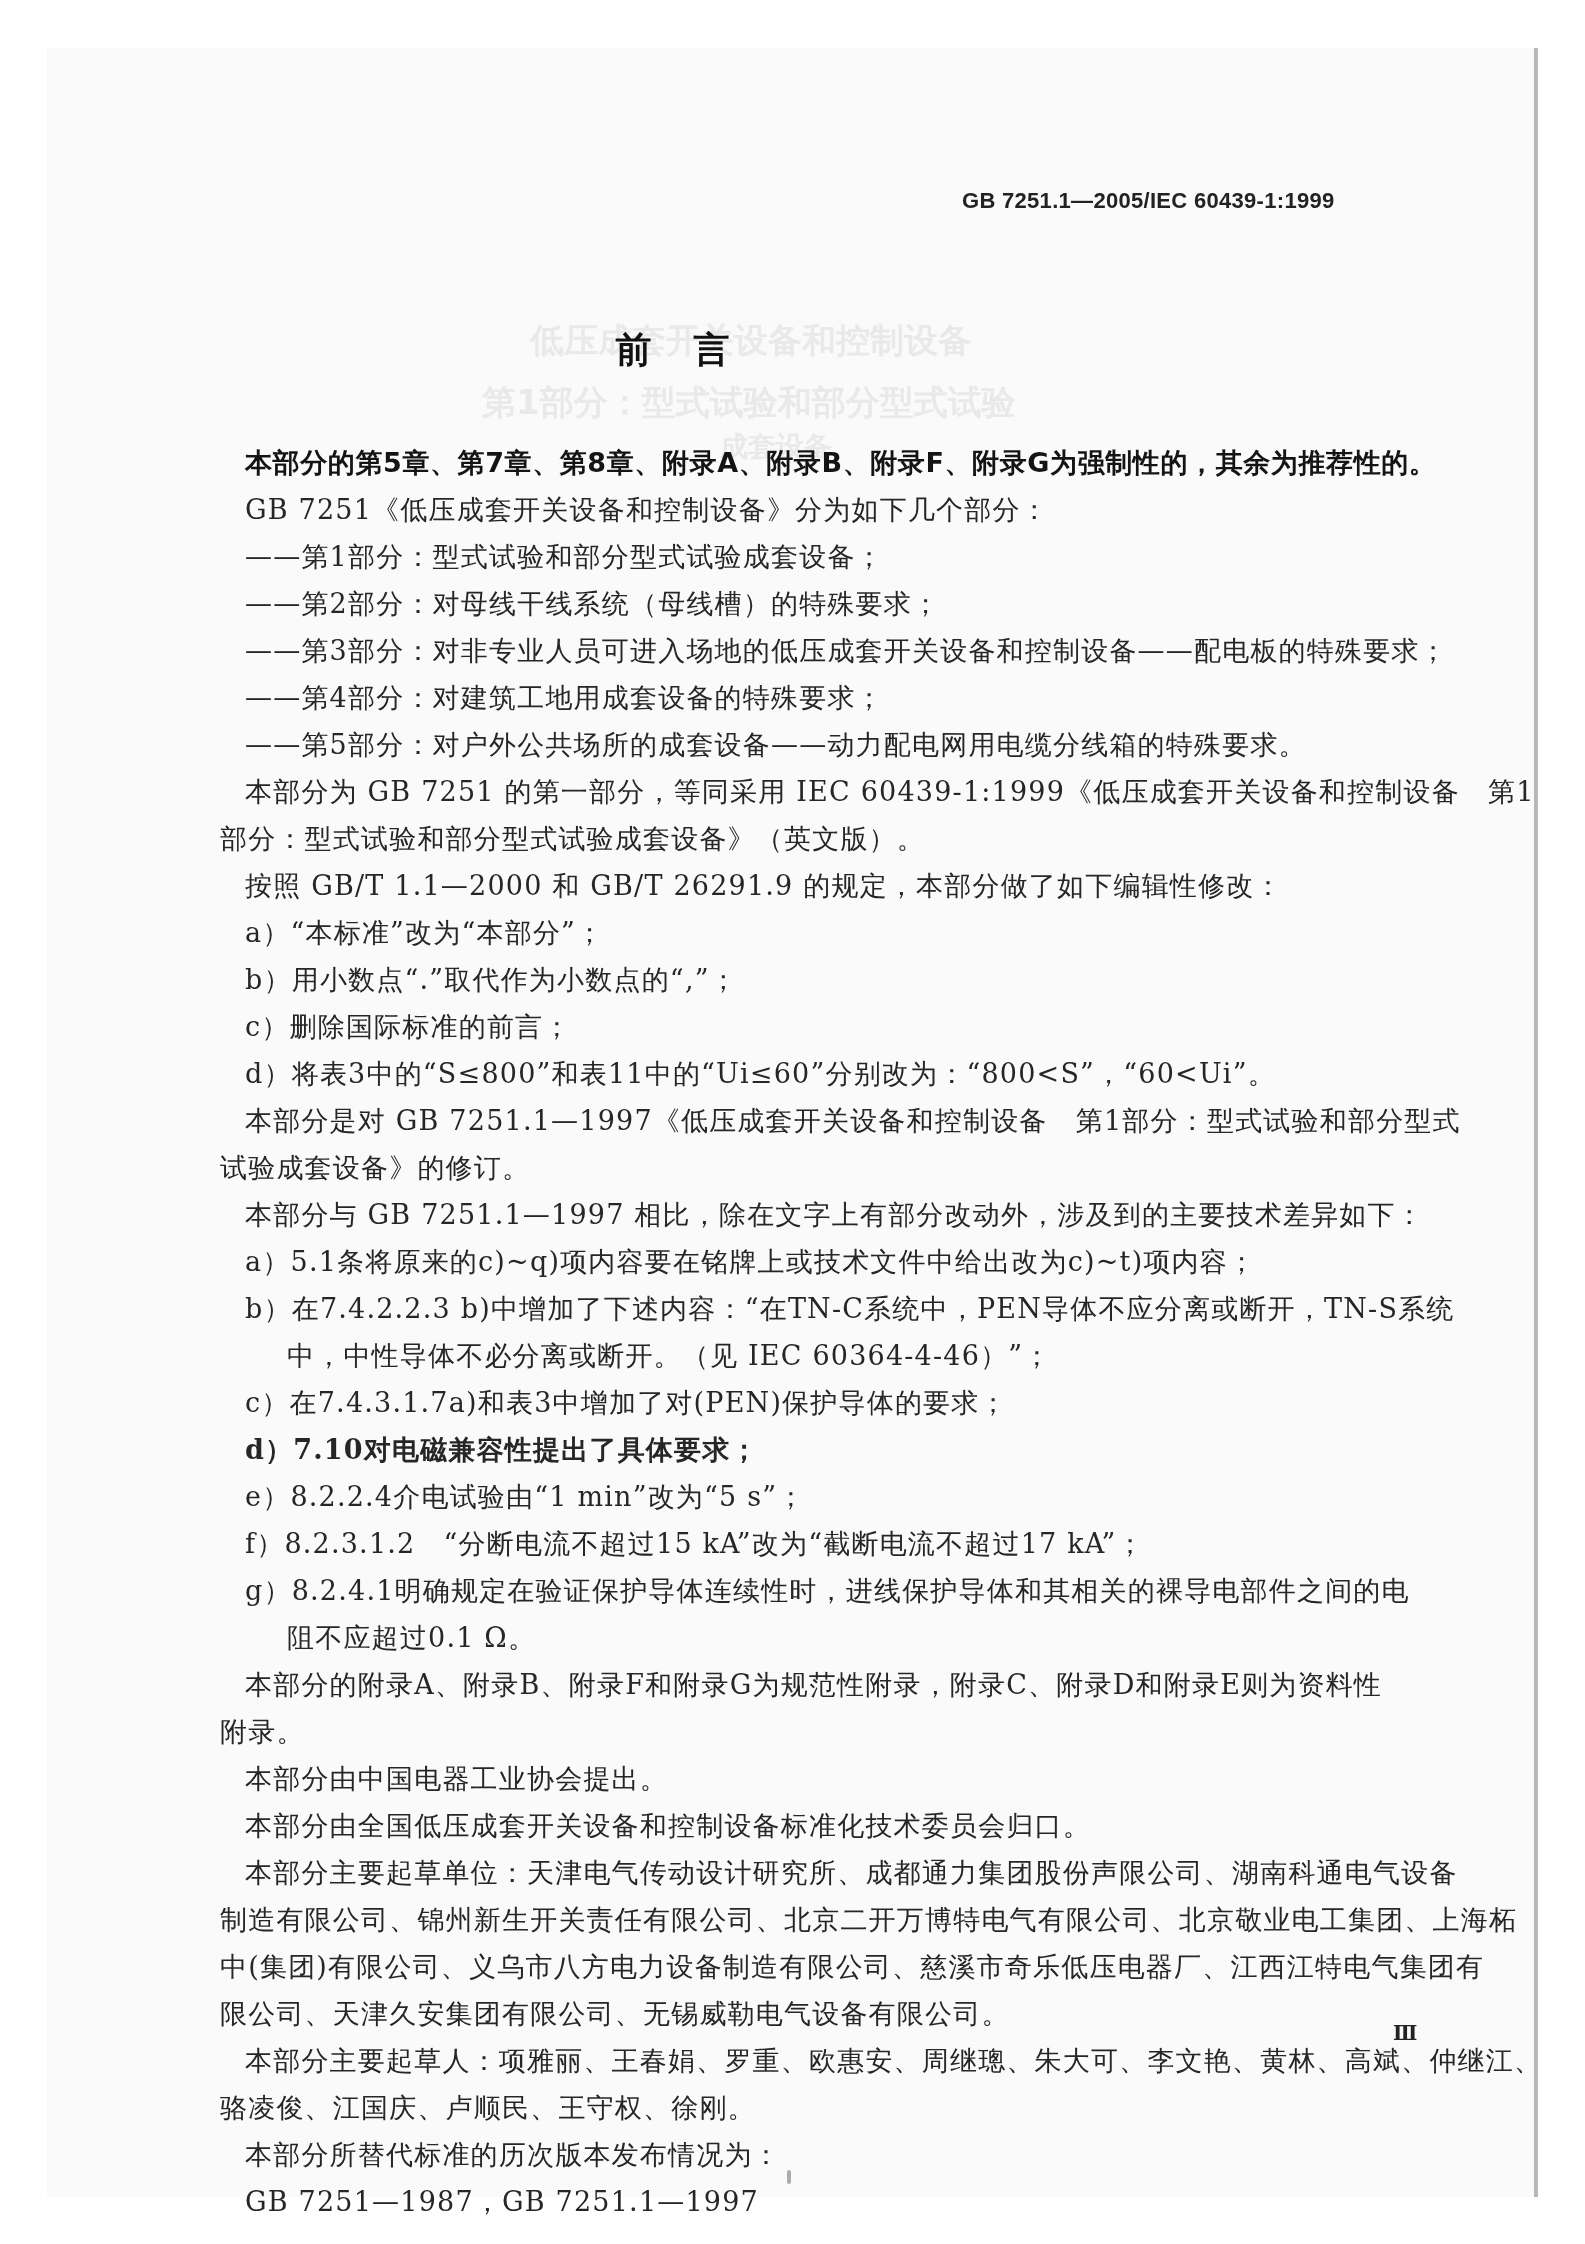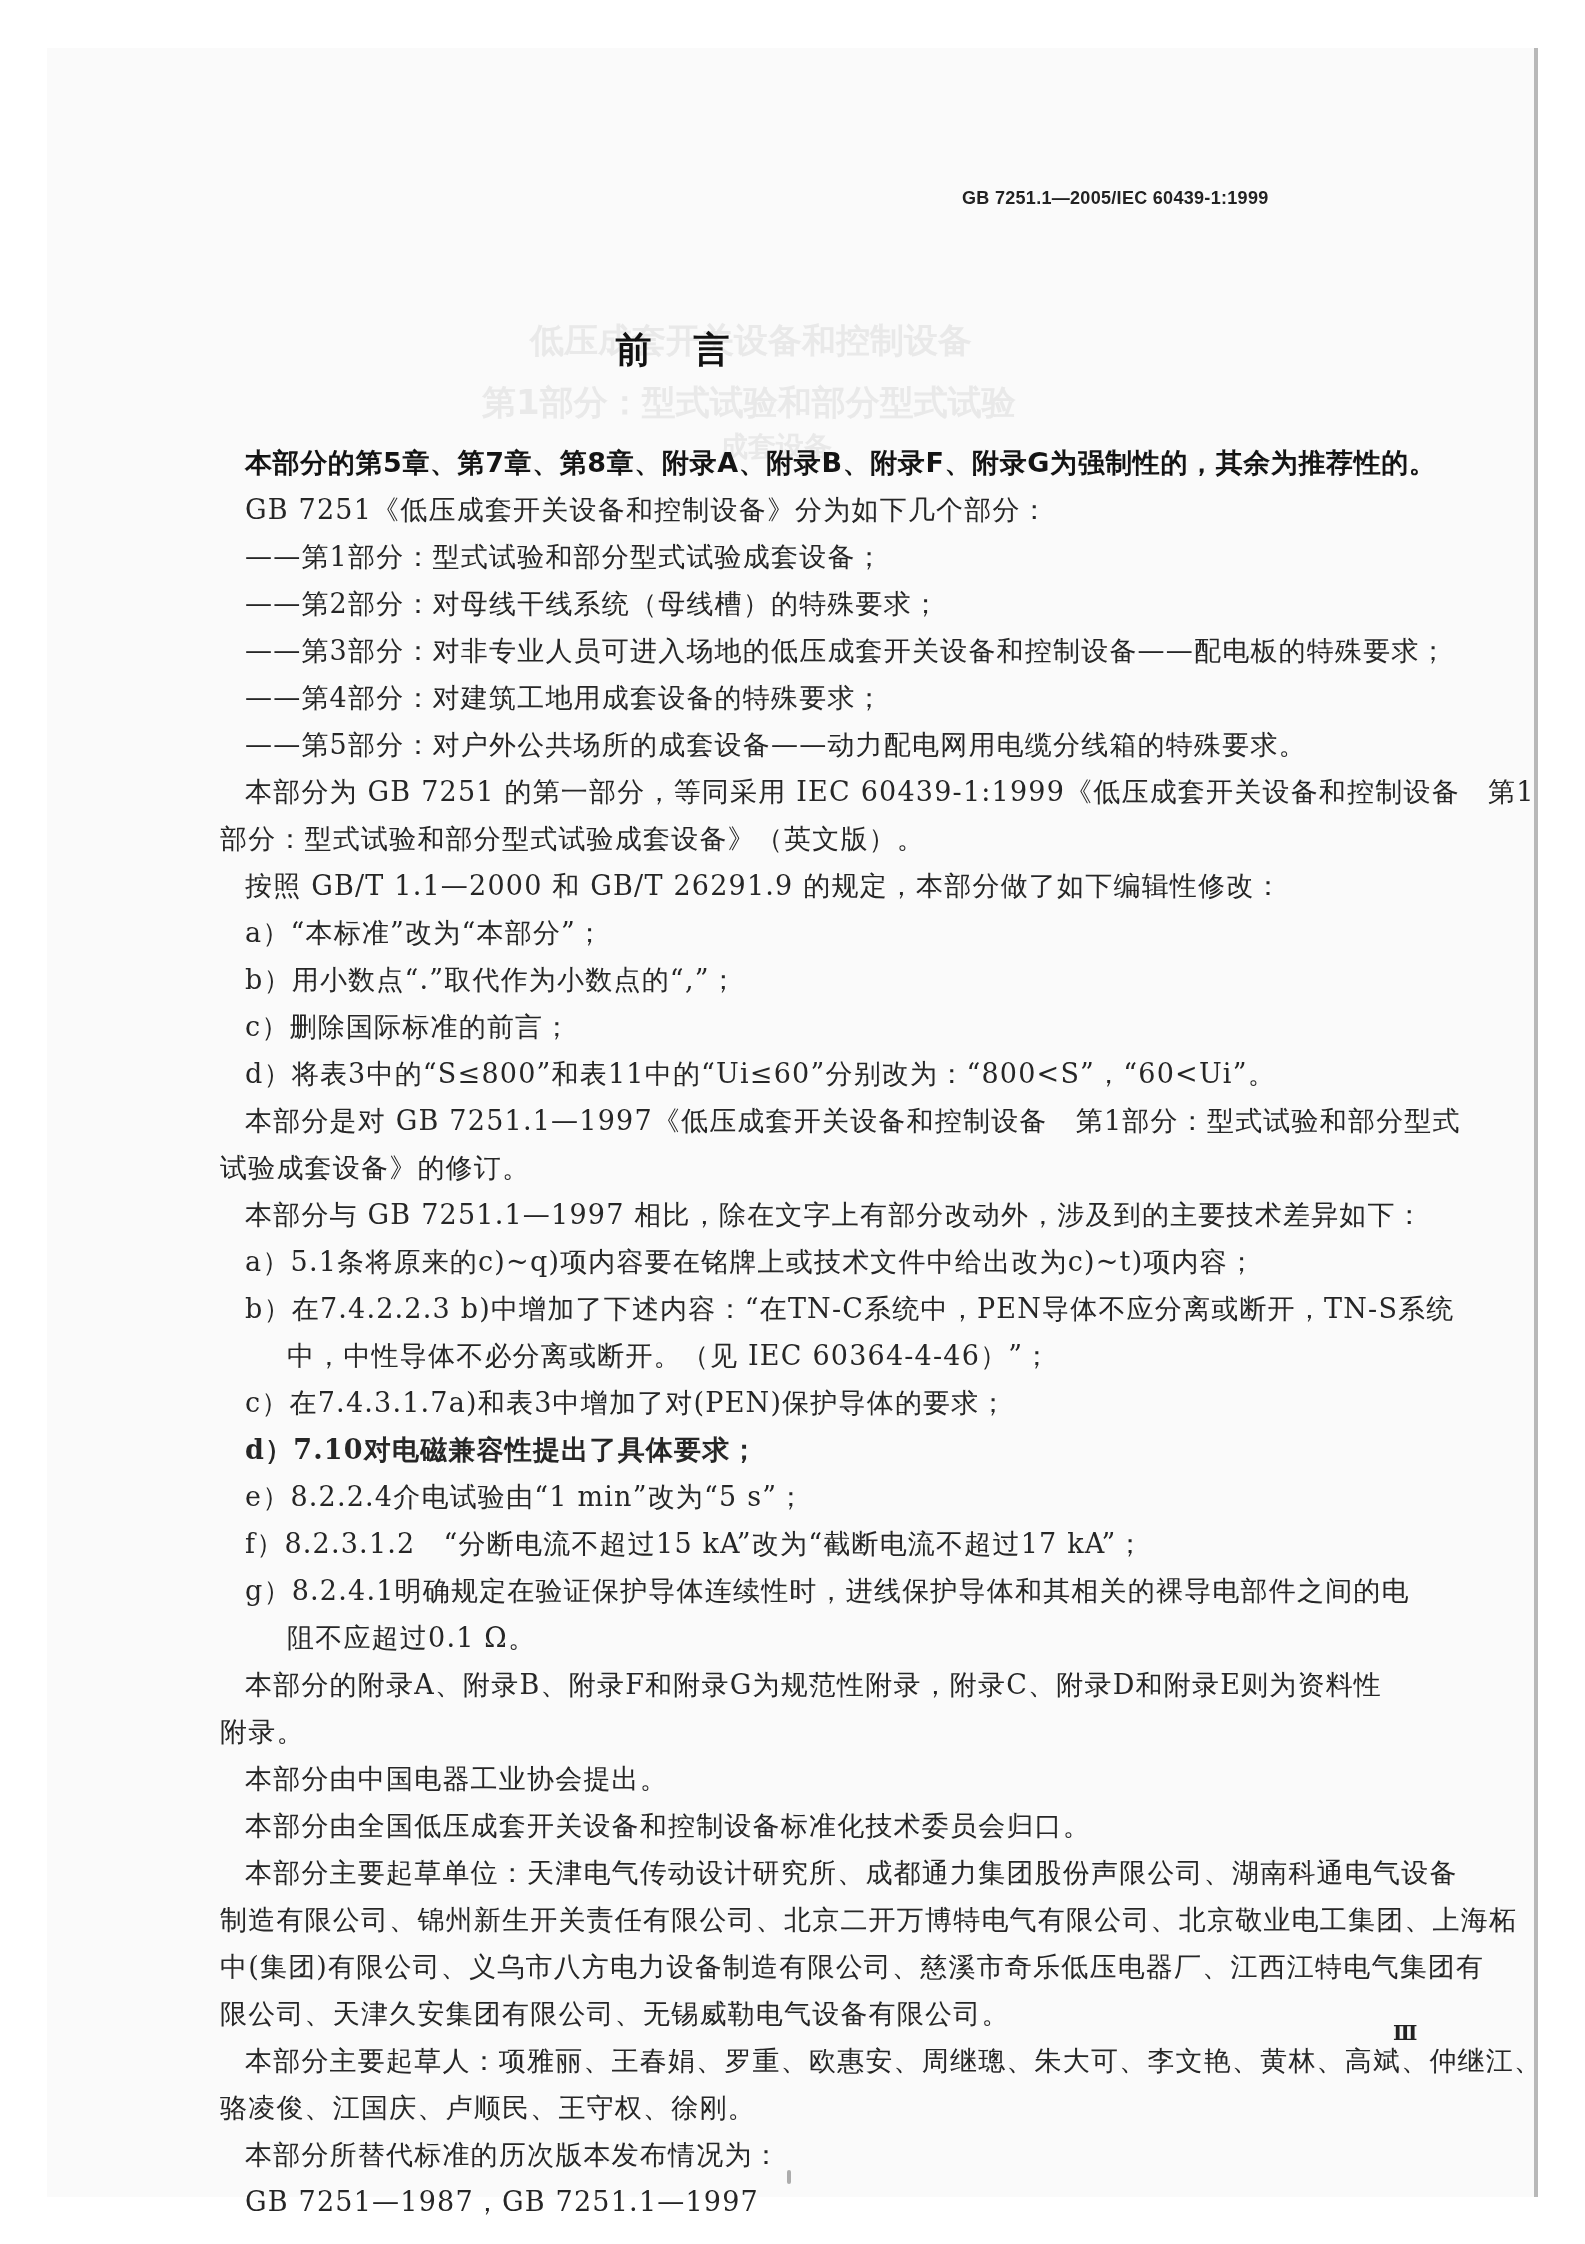--- a/index.html
+++ b/index.html
@@ -2,21 +2,21 @@
 <html><head>
 <meta charset="utf-8">
 <style>
   html, body { margin:0; padding:0; background:#ffffff; }
   body { width:1585px; height:2244px; position:relative; overflow:hidden;
          font-family:"DejaVu Serif","Liberation Serif",serif; color:#1f1f1f; }
   .page { position:absolute; left:47px; top:48px; width:1490px; height:2149px;
           background:#fafafa; }
   .page-edge { position:absolute; left:1534px; top:48px; width:4px; height:2149px;
                background:#b8b8b8; }
-  .header-code { position:absolute; left:962px; top:188px; font-size:18px;
+  .header-code { position:absolute; left:962px; top:188px; font-size:22px;
                  font-family:"Liberation Sans","DejaVu Sans",sans-serif; font-weight:bold;
                  letter-spacing:0.3px; color:#222; white-space:nowrap; }
   .title { position:absolute; left:0; width:1387px; top:326px; text-align:center;
            font-size:36px; font-weight:bold; letter-spacing:42px; color:#111;
            font-family:"DejaVu Sans","Liberation Sans",sans-serif; }
   .ln { position:absolute; white-space:nowrap; font-size:27px; line-height:30px;
         letter-spacing:1.2px; color:#262626; }
   .ln.bold { font-weight:bold; font-family:"DejaVu Sans","Liberation Sans",sans-serif;
              letter-spacing:0.6px; color:#141414; }
   .ind0 { left:220px; }

